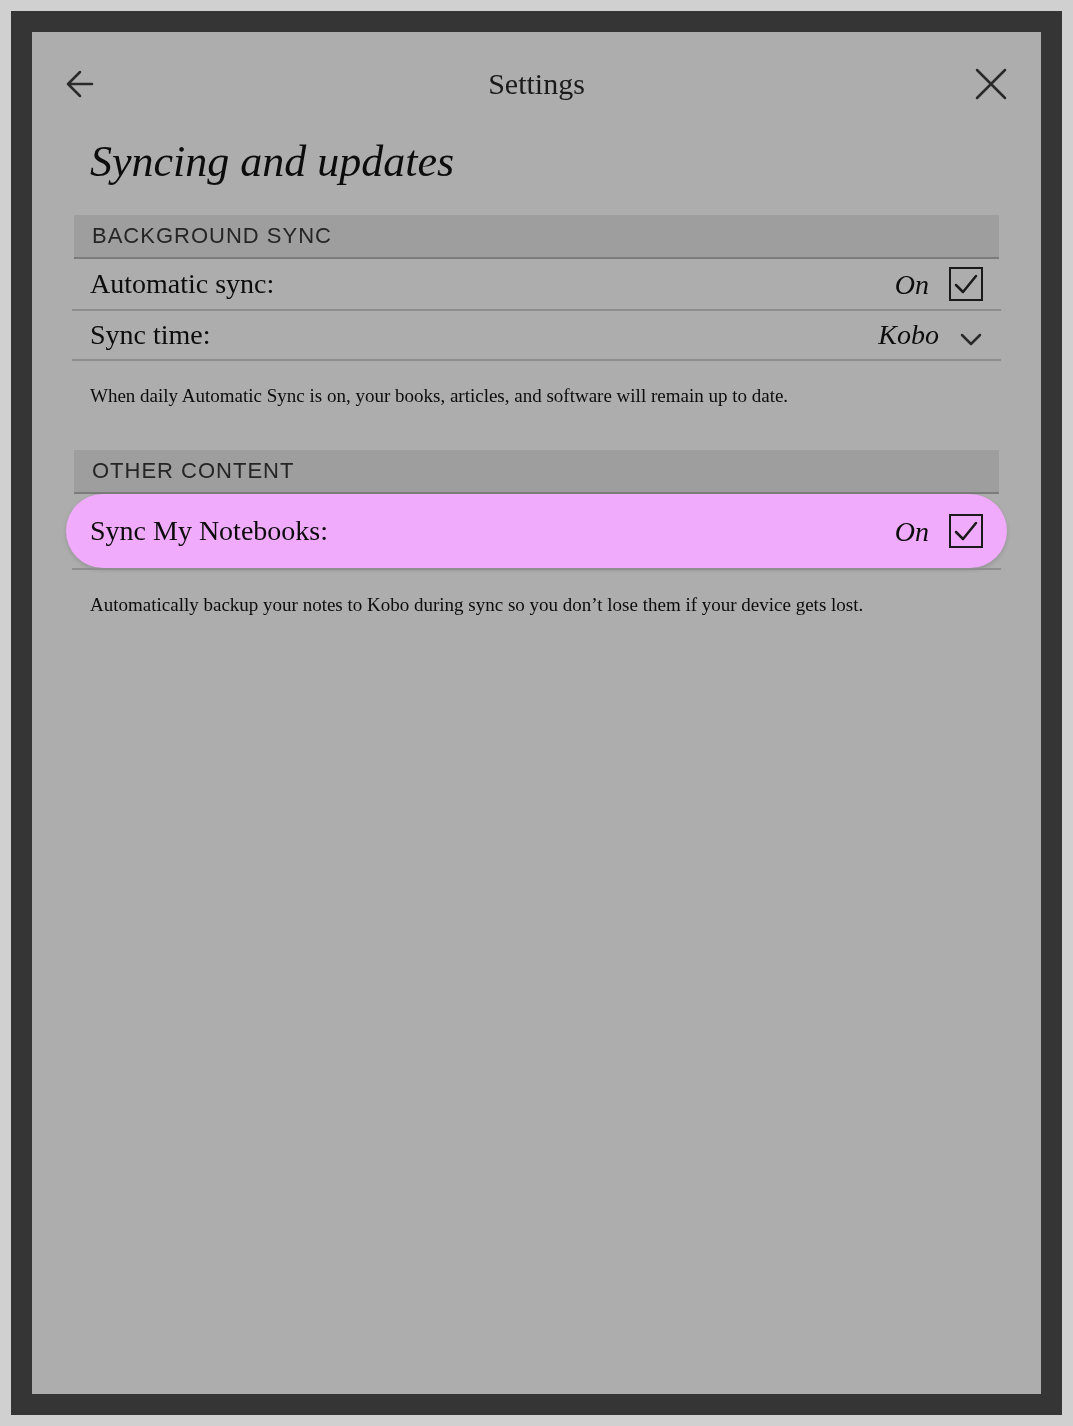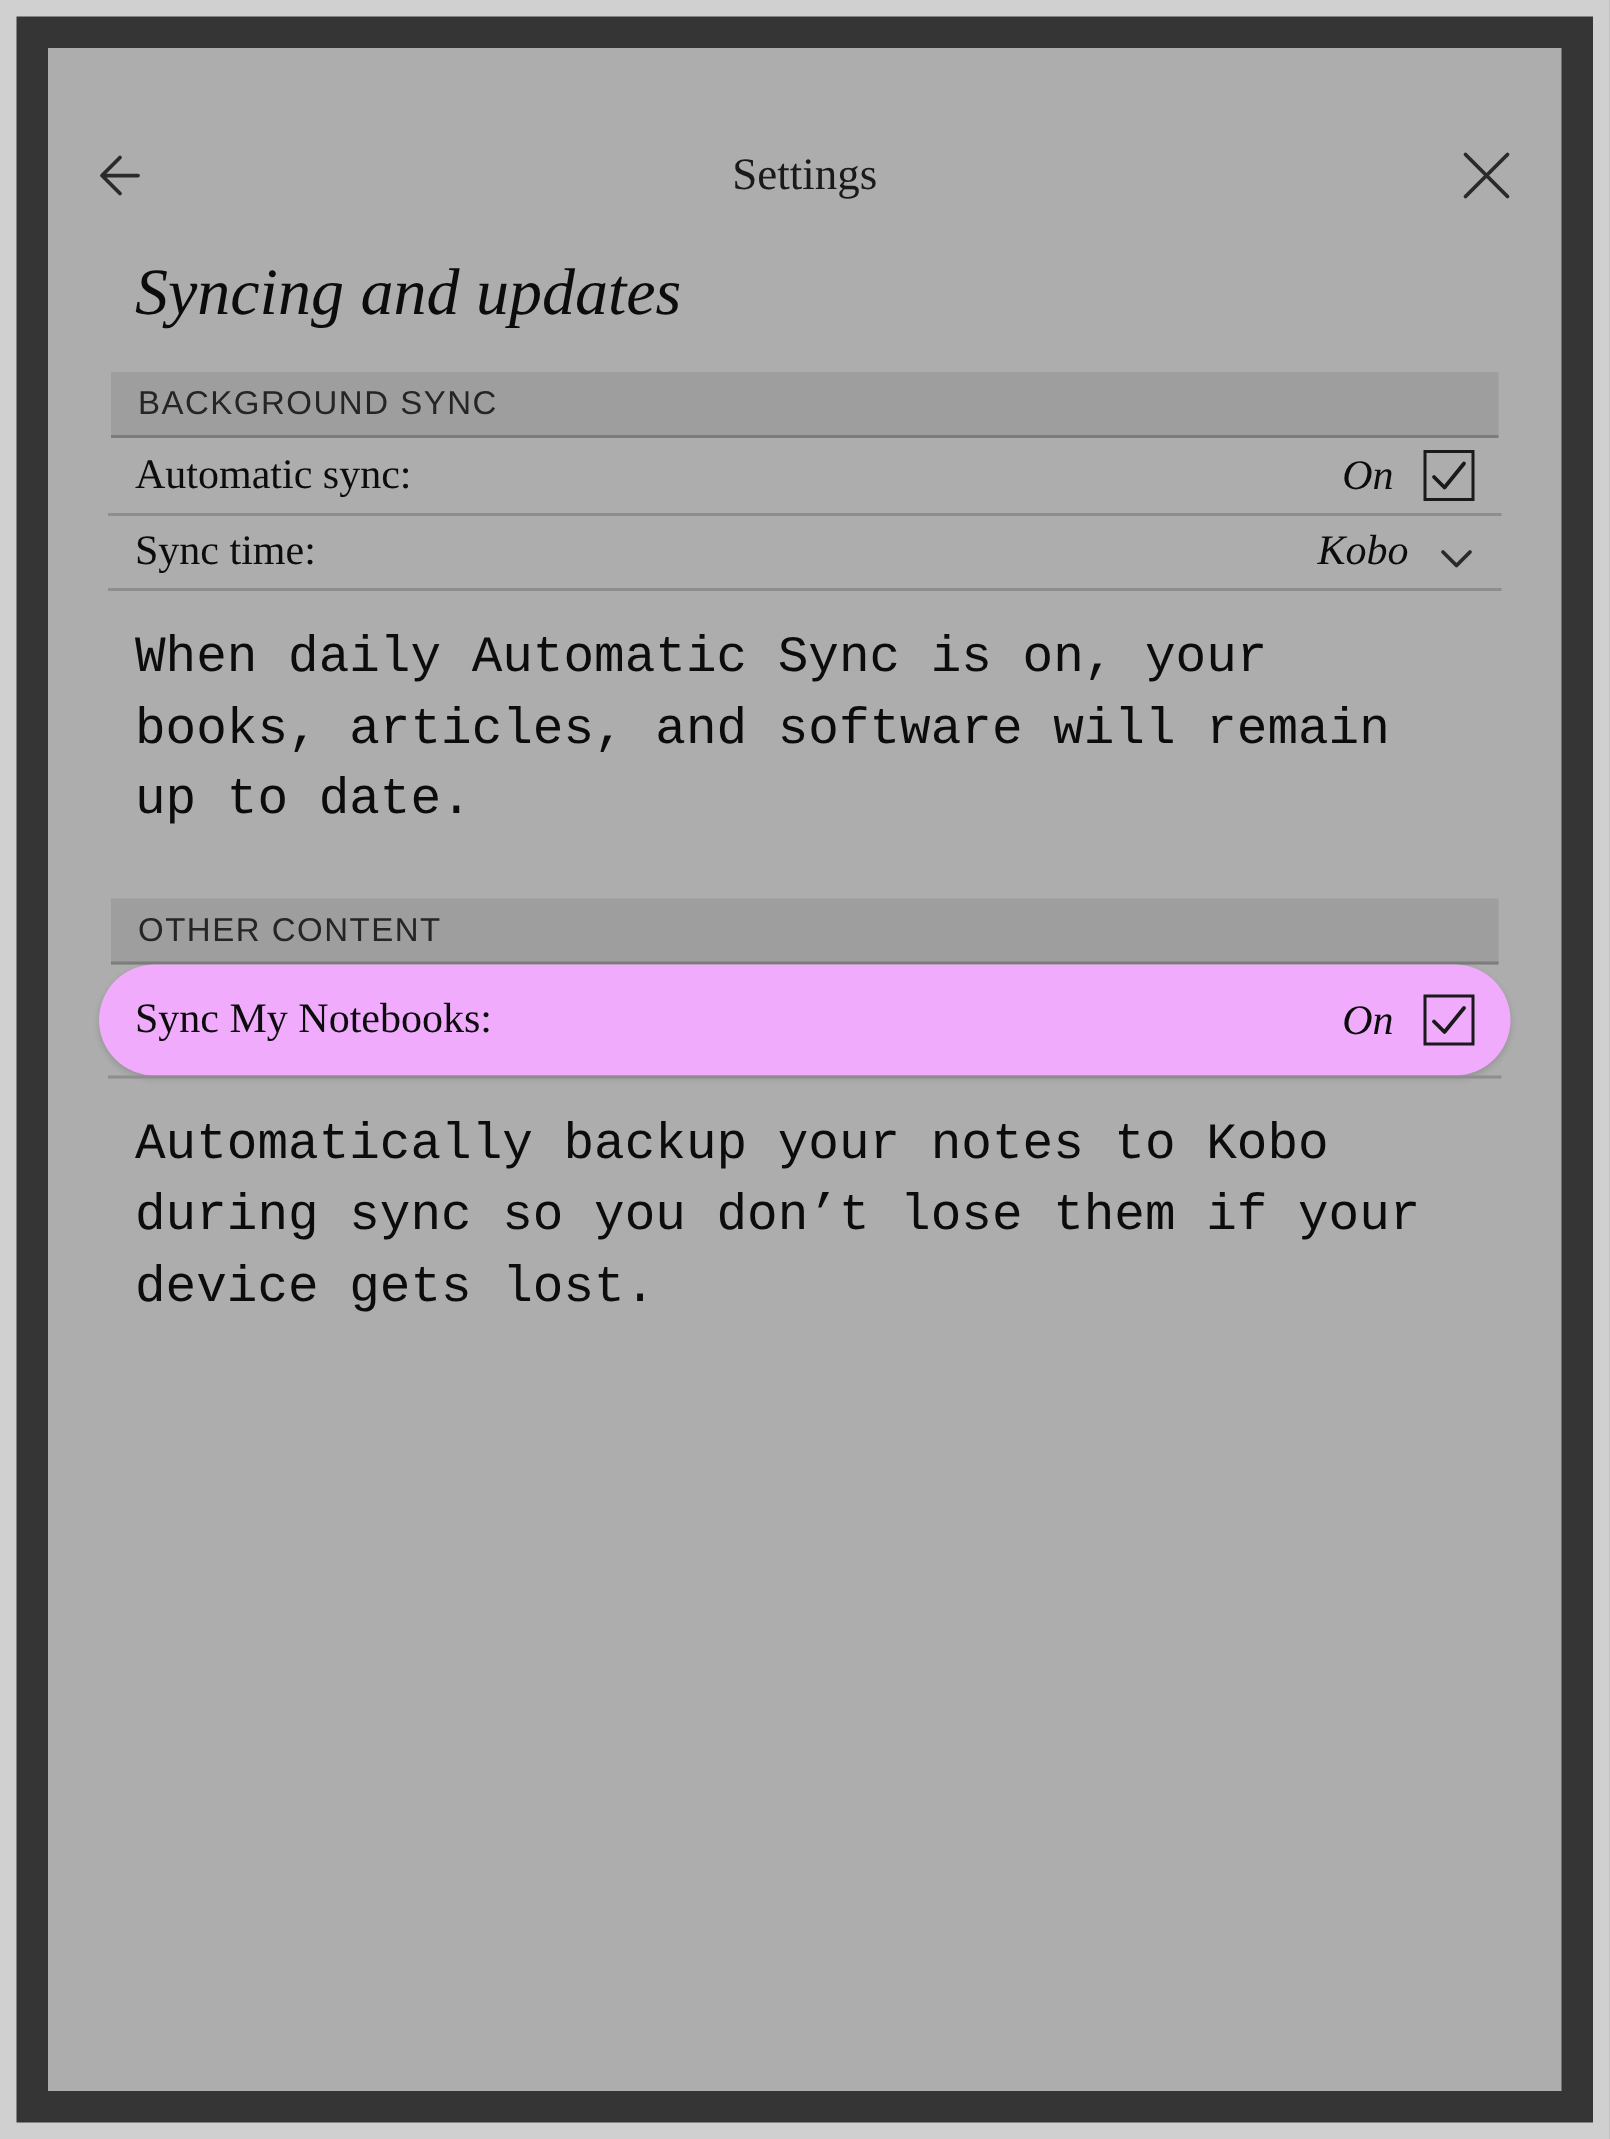--- a/index.html
+++ b/index.html
@@ -32,21 +32,20 @@
       background: #adadad;
       position: relative;
       overflow: hidden;
     }
     .header {
       display: flex;
       align-items: center;
       justify-content: space-between;
       padding: 34px 28px 10px 28px;
       height: 80px;
-      margin-top: 33px;
     }
     .header-title {
       font-size: 30px;
       color: #1a1a1a;
       font-family: Georgia, serif;
       position: absolute;
       left: 50%;
       transform: translateX(-50%);
     }
     .back-btn, .close-btn {
@@ -115,25 +114,25 @@
       justify-content: center;
     }
     .chevron {
       width: 24px;
       height: 24px;
       display: flex;
       align-items: center;
       justify-content: center;
     }
     .description {
-      font-size: 34px;
+      font-size: 19px;
       color: #0c0c0c;
       padding: 22px 58px 40px 58px;
       line-height: 1.4;
-      font-family: Liberation Mono, monospace;
+      font-family: Liberation Serif, serif;
     }
     .spacer-border {
       margin: 0 40px;
       border-bottom: 2px solid #8e8e8e;
     }
   </style>
 </head>
 <body>
 
 <div class="outer-frame">

